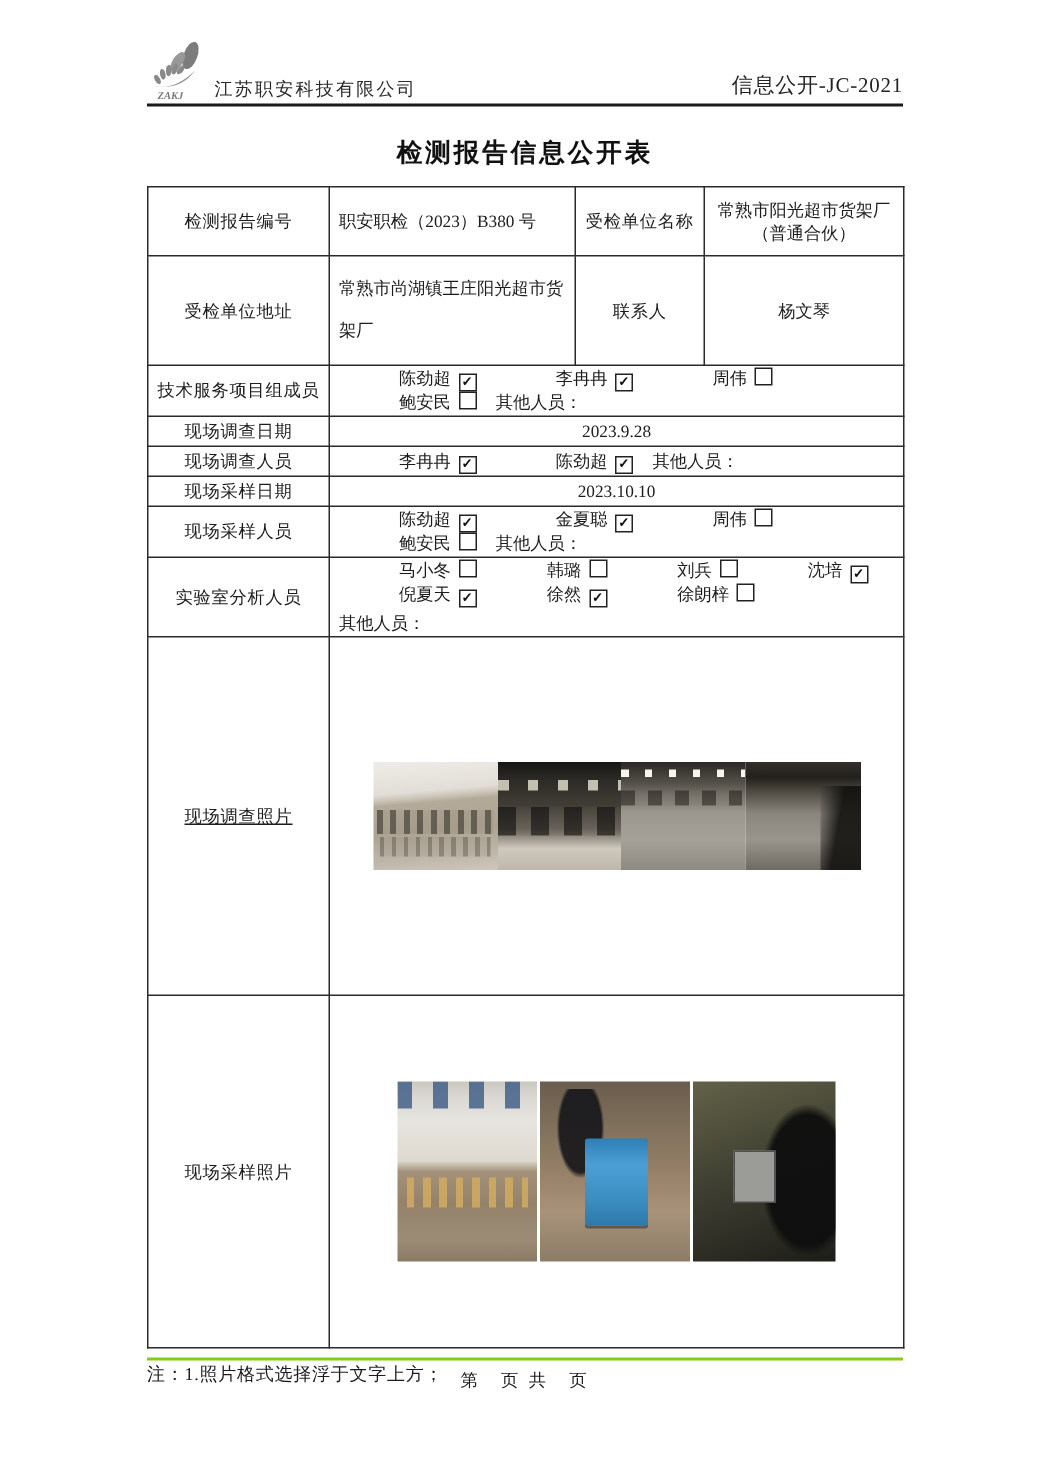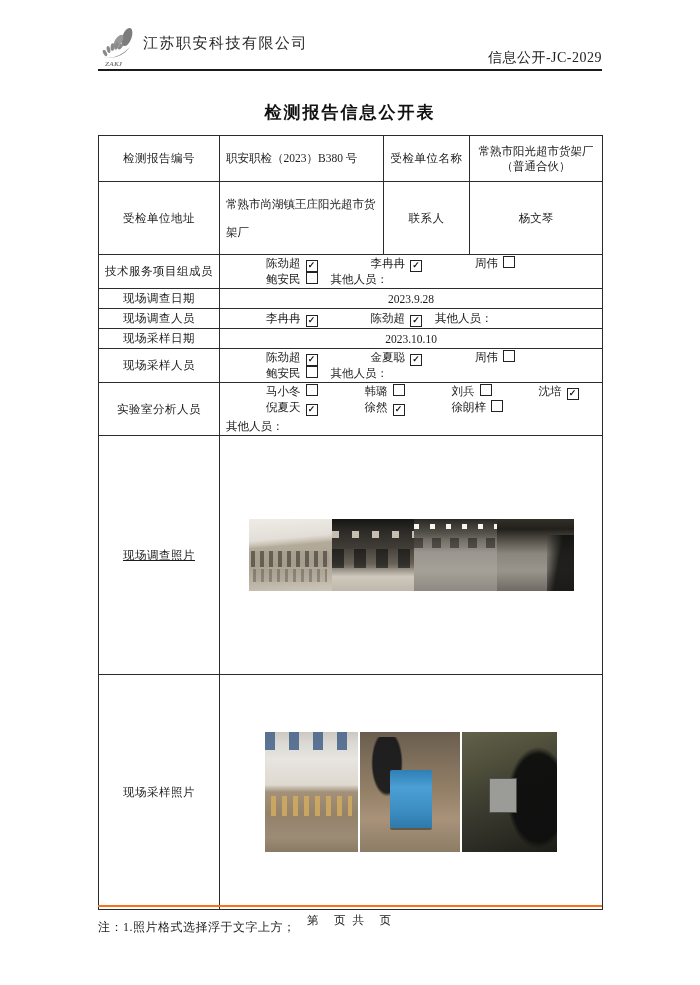--- a/index.html
+++ b/index.html
@@ -3,25 +3,25 @@
 <meta charset="utf-8">
 <style>
   html,body{margin:0;padding:0;background:#ffffff;}
   .page{position:relative;width:700px;height:985px;background:#ffffff;overflow:hidden;
         font-family:"Liberation Serif","DejaVu Serif",serif;color:#1c1c1c;}
   .inner{position:absolute;left:98px;top:26px;width:504px;}
 
   
   .hdr{display:flex;align-items:flex-end;border-bottom:2px solid #1a1a1a;padding-bottom:1px;}
   .logo{flex:none;width:44px;height:42px;margin-right:1px;}
-  .company{font-size:15px;letter-spacing:1.5px;color:#2a2a2a;line-height:1;padding-bottom:17px;}
+  .company{font-size:12px;letter-spacing:1.5px;color:#2a2a2a;line-height:1;padding-bottom:3px;}
   .doccode{margin-left:auto;font-size:14px;color:#222;line-height:1;padding-bottom:3px;letter-spacing:.5px;}
 
   
-  .title{margin-top:30px;text-align:center;font-weight:bold;font-size:17px;letter-spacing:2px;color:#111;}
+  .title{margin-top:19px;text-align:center;font-weight:bold;font-size:17px;letter-spacing:2px;color:#111;}
 
   
   table.form{margin-top:11px;width:504px;border-collapse:collapse;table-layout:fixed;}
   table.form td{border:1px solid #2b2b2b;font-size:11.5px;padding:1px 6px;vertical-align:middle;
                 color:#1c1c1c;overflow:hidden;}
   .lbl{text-align:center;letter-spacing:.5px;}
   .ctr{text-align:center;}
   .addr{line-height:2.45;padding-left:9px;}
   .r1 td{height:43px;}
   .r2 td{height:70px;}
@@ -83,21 +83,21 @@
      background:linear-gradient(180deg,#2f7fb5 0%,#4b9fd4 30%,#3c8ec2 70%,#2e79ab 100%);
      box-shadow:0 2px 0 rgba(40,35,28,.5);}
 
   .m3{width:95px;background:linear-gradient(160deg,#62624a 0%,#50503c 25%,#3c3c30 52%,#2c2c24 78%,#1d1d18 100%);}
   .m3::before{right:-6%;top:12%;width:62%;height:90%;
      background:radial-gradient(ellipse at 58% 48%,rgba(14,14,14,.95) 0 55%,rgba(0,0,0,0) 64%);}
   .m3::after{left:28%;top:38%;width:28%;height:28%;background:#9b9b98;border:1px solid #50504c;z-index:1;}
 
   
   .note{margin-top:9px;font-size:12px;letter-spacing:.5px;}
-  .footer{position:absolute;left:98px;top:905px;width:504px;border-top:2px solid #f97316;
+  .footer{position:absolute;left:98px;top:905px;width:504px;border-top:2px solid #84cc16;
           text-align:center;padding-top:6px;font-size:11.5px;letter-spacing:2px;}
 </style>
 </head>
 <body>
 
 <div class="page">
   <div class="inner">
 
     <div class="hdr">
       <svg class="logo" viewBox="0 0 44 42">
@@ -107,21 +107,21 @@
           <ellipse cx="7" cy="27" rx="1.7" ry="3.4" transform="rotate(-28 7 27)"></ellipse>
           <ellipse cx="10.5" cy="23.5" rx="1.8" ry="3.6" transform="rotate(-12 10.5 23.5)"></ellipse>
           <ellipse cx="14.5" cy="21" rx="1.9" ry="3.8" transform="rotate(4 14.5 21)"></ellipse>
           <ellipse cx="18.5" cy="20" rx="1.9" ry="3.8" transform="rotate(20 18.5 20)"></ellipse>
           <ellipse cx="22.5" cy="20.5" rx="1.8" ry="3.5" transform="rotate(38 22.5 20.5)"></ellipse>
           <path d="M4 31 q14 4 28 -10 q-10 14 -28 10z" fill="#909090"></path>
         </g>
         <text x="7" y="40" font-size="7" font-style="italic" font-weight="bold" fill="#787878" font-family="Liberation Serif, serif">ZAKJ</text>
       </svg>
       <span class="company">江苏职安科技有限公司</span>
-      <span class="doccode">信息公开-JC-2029</span>
+      <span class="doccode">信息公开-JC-2021</span>
     </div>
 
     <div class="title">检测报告信息公开表</div>
 
     <table class="form">
       <colgroup>
           <col style="width:121px">
           <col style="width:164px">
           <col style="width:86px">
           <col style="width:133px">

